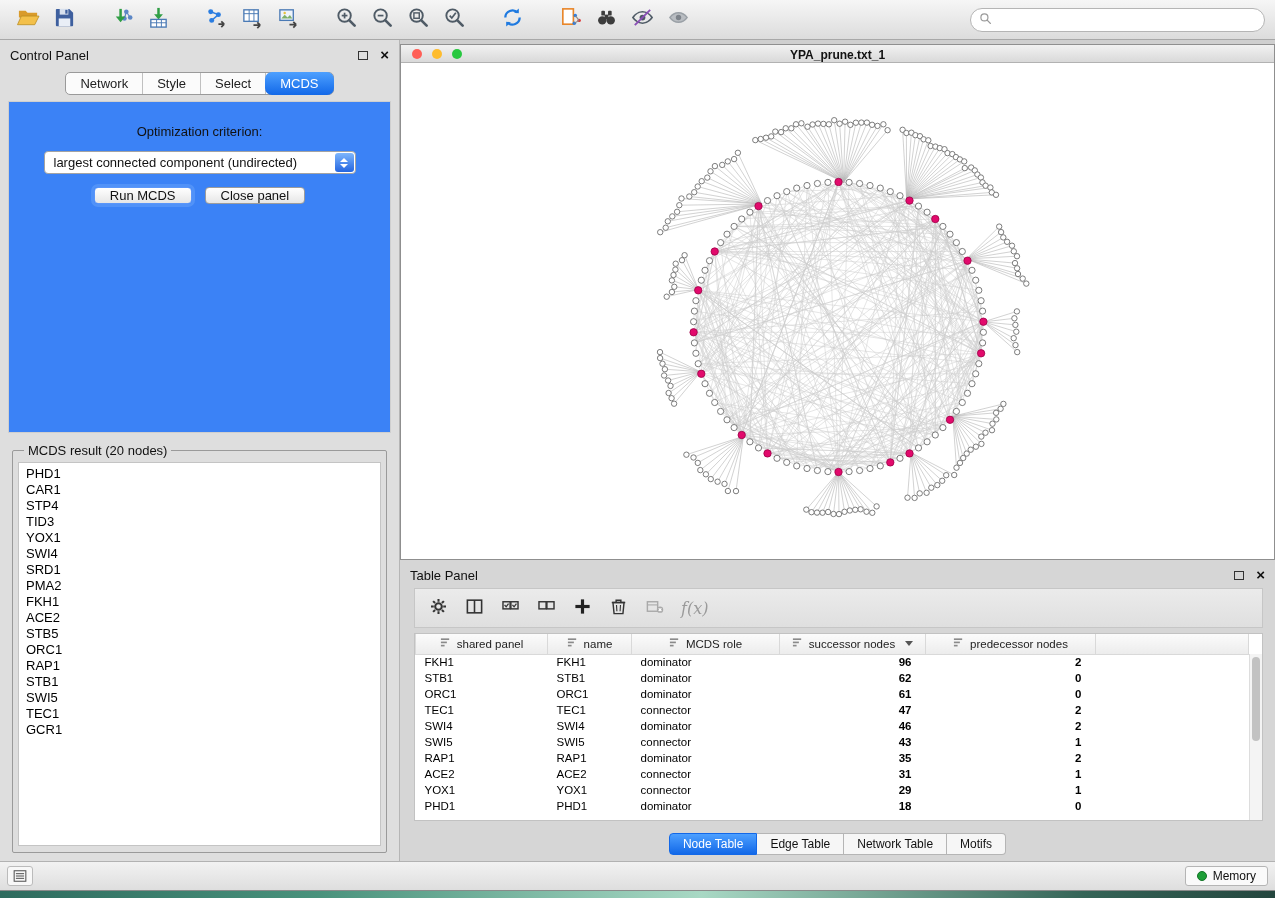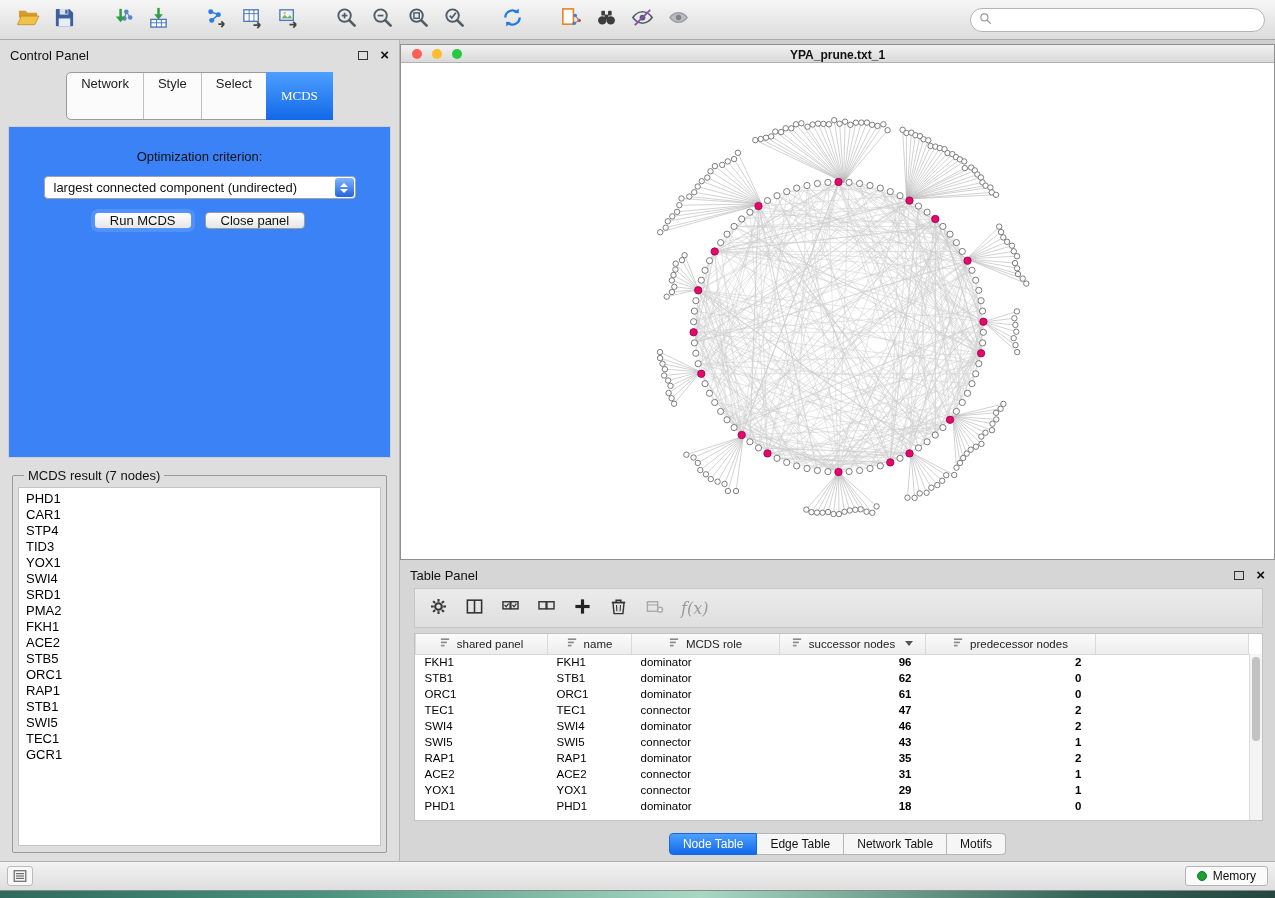--- a/index.html
+++ b/index.html
@@ -54,22 +54,22 @@
   .ph-close { font-size:15px; font-weight:bold; color:#111; line-height:10px; }
   .cp-tabrow { display:flex; justify-content:center; margin:6px 0 4px 0; }
   .cp-tabs {
     display:inline-flex; border:1px solid #9a9a9a; border-radius:5px; background:#fbfbfb; overflow:visible;
   }
   .cp-tab {
     font-size:13px; padding:3px 14px; color:#222; border-right:1px solid #c0c0c0;
   }
   .cp-tab:last-child { border-right:none; }
   .cp-tab.active {
-    background:linear-gradient(#4da0ff,#1268e8); color:#fff; border-radius:0;
-    margin:-1px; padding:16px 15px; border-right:none;font-family:Liberation Serif, serif;
+    background:linear-gradient(#4da0ff,#1268e8); color:#fff; border-radius:7px;
+    margin:-1px; padding:4px 15px; border-right:none;
   }
   .cp-body {
     margin:2px 8px 0 8px; background:#3b82f6; border:1px solid #cfcfcf;
     height:332px; flex:0 0 auto; text-align:center;
   }
   .opt-label { margin-top:22px; font-size:13px; color:#111; }
   .dropdown {
     margin:12px auto 0 auto; width:312px; height:23px; background:#fff;
     border:1px solid #a3a3a3; border-radius:4px; position:relative;
     display:flex; align-items:center; padding:0 26px 0 9px;
@@ -340,21 +340,21 @@
               <span class="tri-up"></span>
               <span class="tri-dn"></span>
             </span>
         </div>
         <div class="btn-row">
           <button class="cp-btn focused">Run MCDS</button>
           <button class="cp-btn">Close panel</button>
         </div>
       </div>
       <fieldset class="result-group">
-        <legend>MCDS result (7 nodes)</legend>
+        <legend>MCDS result (20 nodes)</legend>
         <div class="result-list" id="result-list">
             <div>PHD1</div>
             <div>CAR1</div>
             <div>STP4</div>
             <div>TID3</div>
             <div>YOX1</div>
             <div>SWI4</div>
             <div>SRD1</div>
             <div>PMA2</div>
             <div>FKH1</div>

